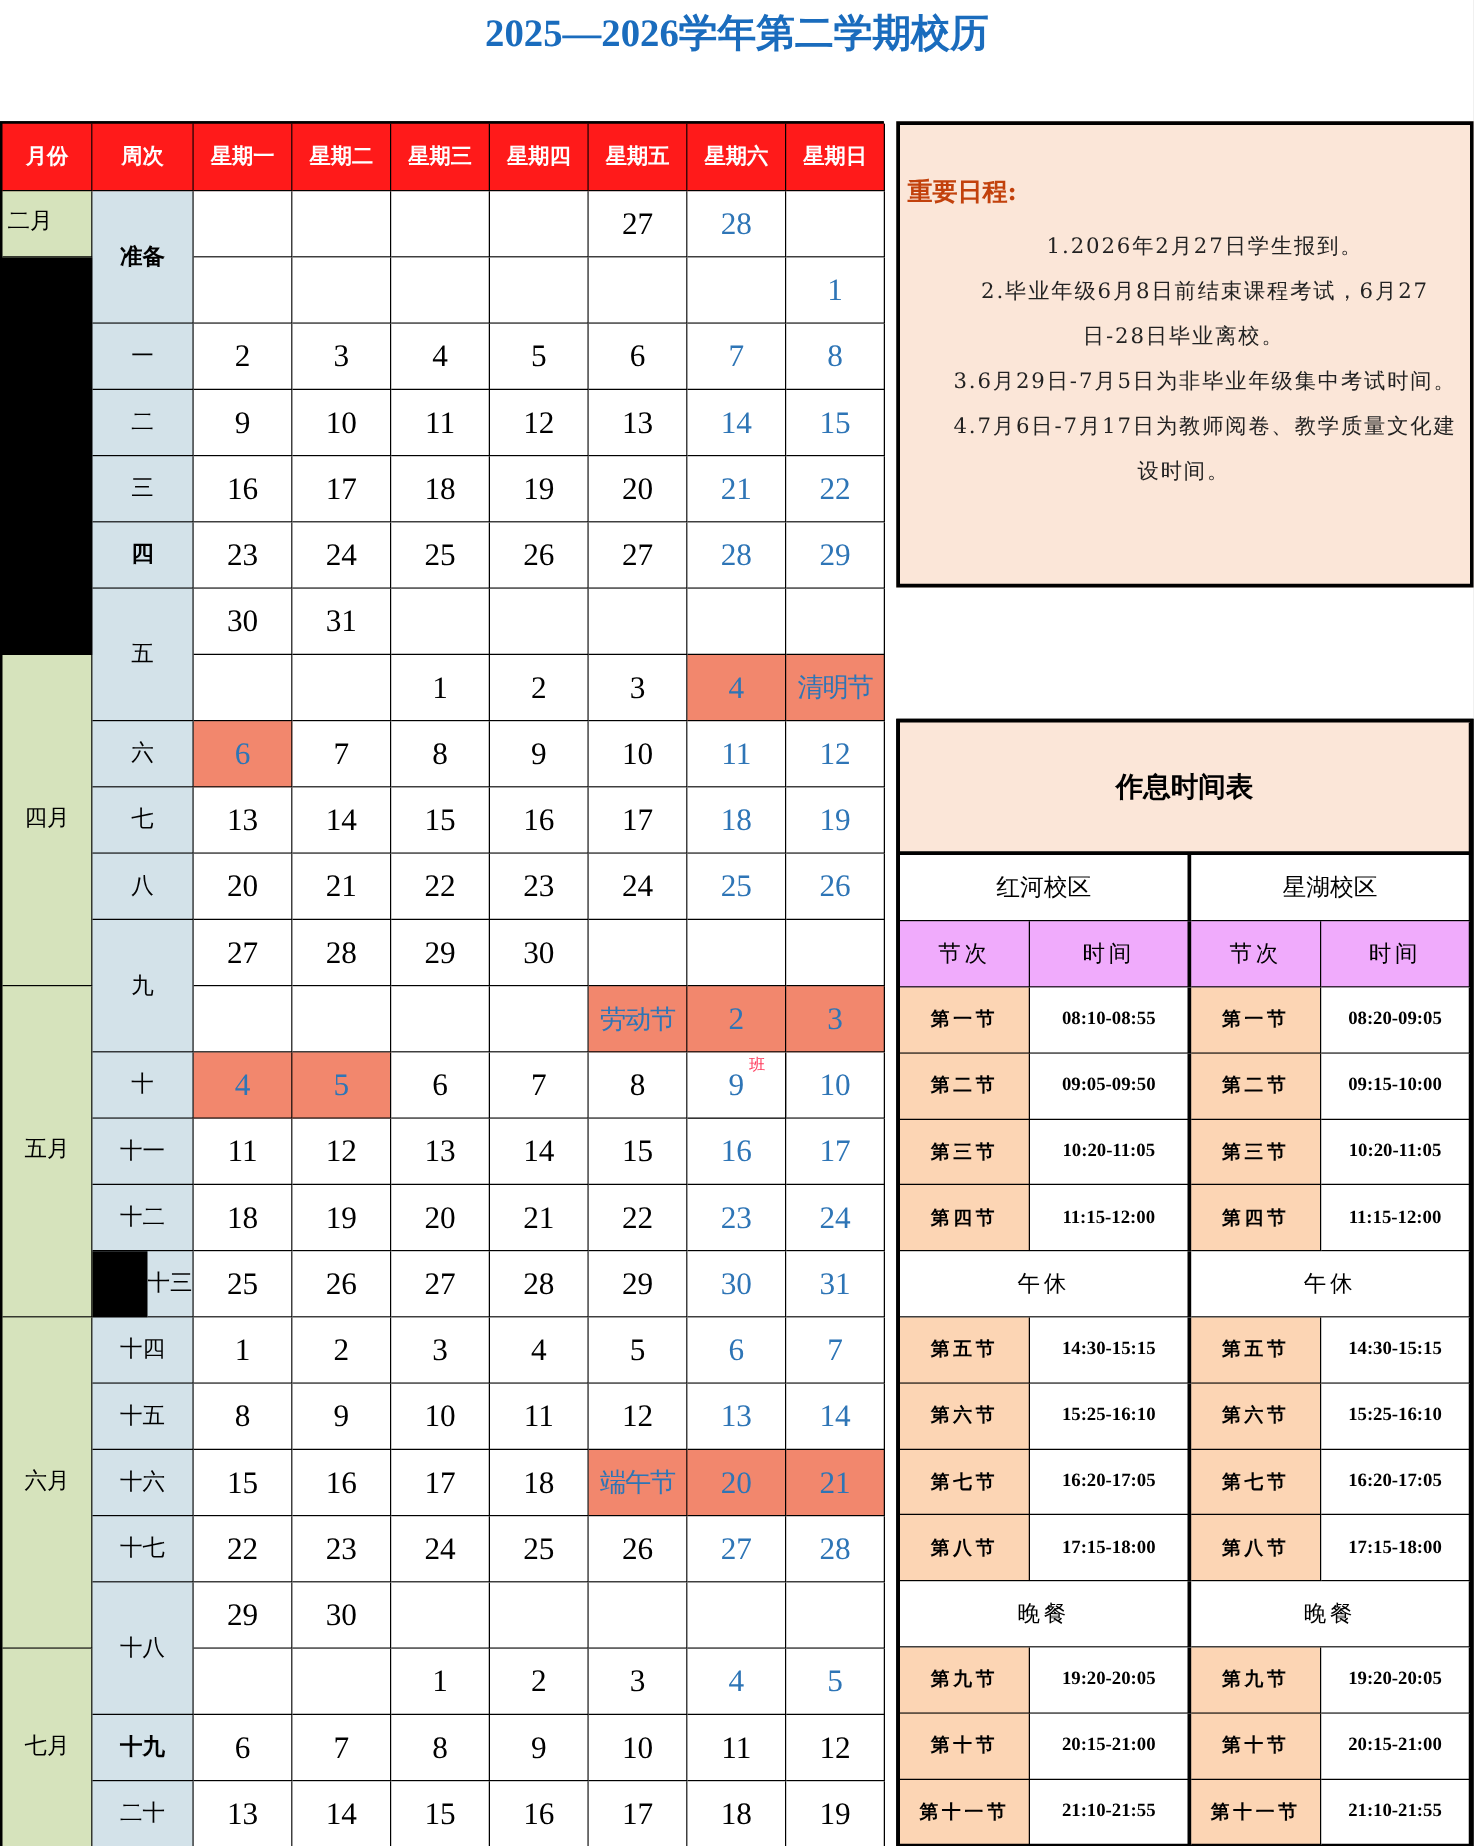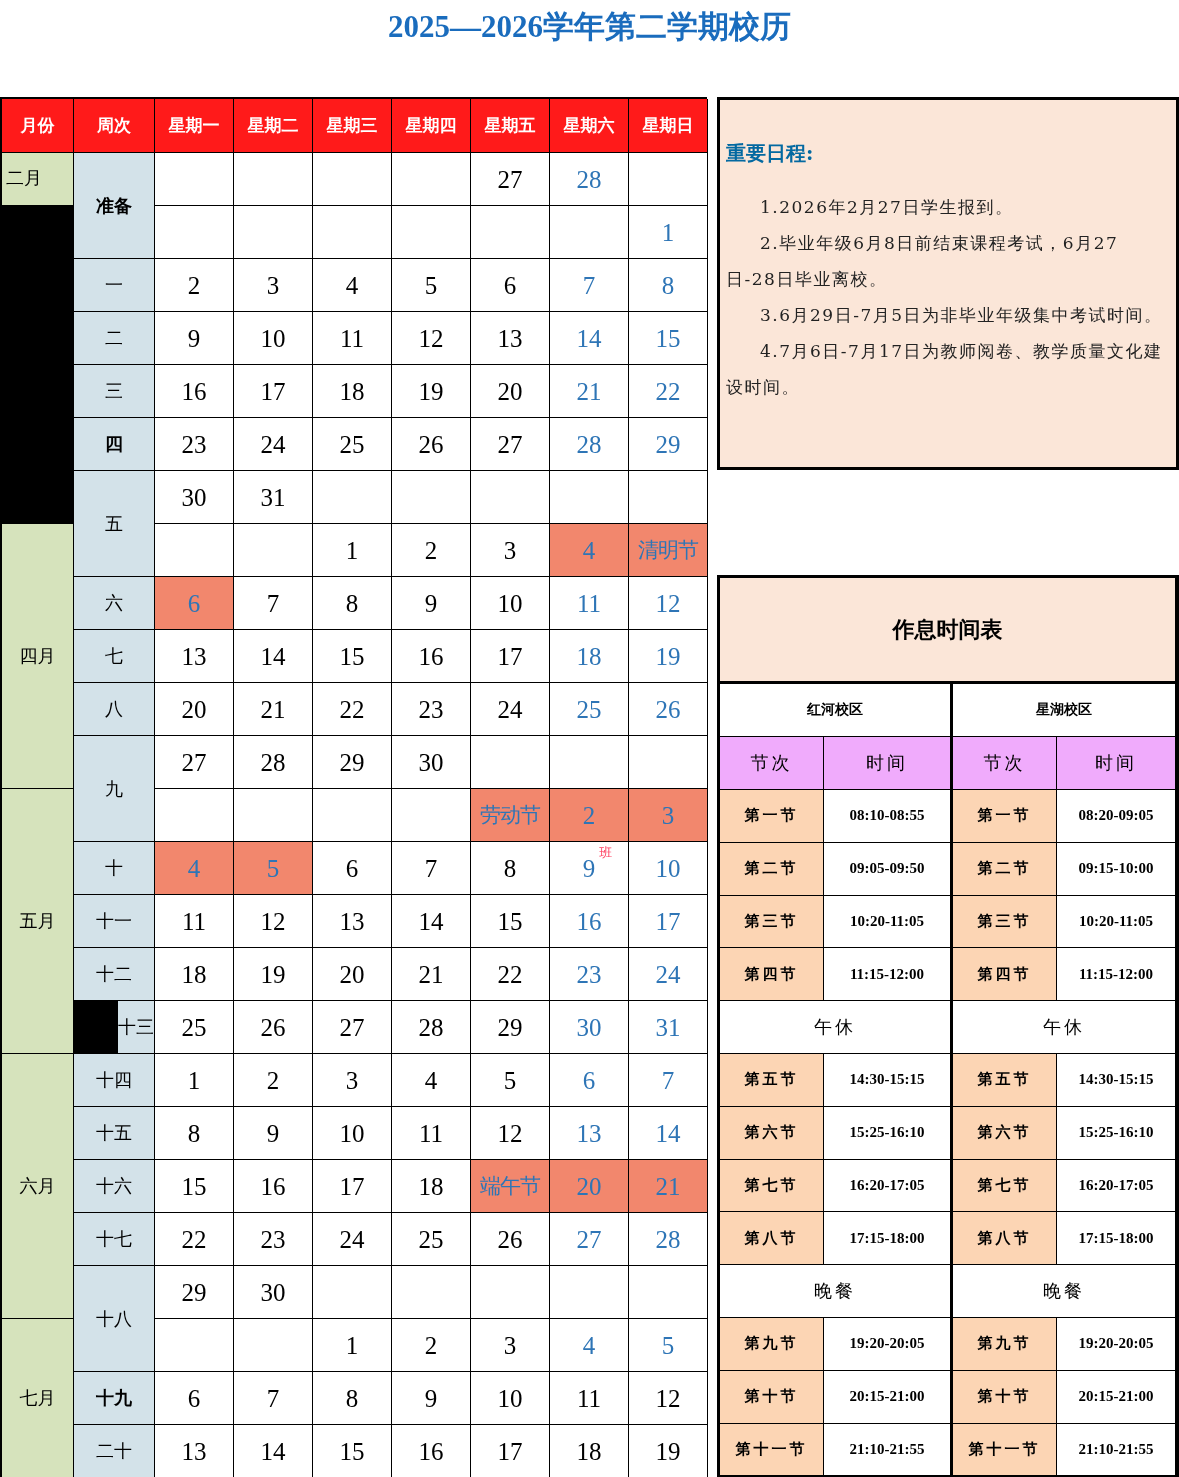--- a/index.html
+++ b/index.html
@@ -25,56 +25,56 @@
   .cell {
     border-right: 1.5px solid #000; border-bottom: 1.5px solid #000;
     display: flex; align-items: center; justify-content: center;
     background: #fff; font-size: 25px; line-height: 1;
     font-family: "Liberation Serif", "DejaVu Serif", serif;
   }
   .hdr {
     background: #ff1a1a; color: #fff; font-weight: bold; font-size: 17px;
     font-family: "DejaVu Serif", serif;
   }
-  .month { background: #d6e3bc; font-size: 18px; font-family: Liberation Sans, sans-serif; }
+  .month { background: #d6e3bc; font-size: 18px; font-family: Liberation Mono, monospace; }
   .month.top { align-items: flex-start; justify-content: flex-start; padding-top: 16px; padding-left: 4px; }
   .week { background: #d3e2e9; font-size: 18px; font-family: "DejaVu Serif", serif; }
   .week.bold { font-weight: bold; }
   .blue { color: #2e75b6; }
   .hl { background: #f2876d; }
   .fest { font-size: 21px; font-family: "DejaVu Serif", serif; letter-spacing: -1px; }
   .sup { position: relative; }
   .sup .ban { position: absolute; top: -10px; right: -17px; font-size: 13px; color: #ff3b5c; font-family: "DejaVu Serif", serif; }
 
   
   .notes {
     position: absolute; left: 717px; top: 97px; width: 462px; height: 373px;
     background: #fbe6d8; border: 3px solid #000;
     padding: 40px 8px 0 6px;
     font-family: "DejaVu Serif", serif;
   }
-  .notes h3 { font-size: 20px; font-weight: bold; color: #0369a1; margin-bottom: 22px; }
-  .notes p { font-size: 17px; line-height: 36px; color: #222; letter-spacing: 1.5px; }
+  .notes h3 { font-size: 20px; font-weight: bold; color: #c2410c; margin-bottom: 12px; }
+  .notes p { font-size: 17px; line-height: 36px; color: #222; letter-spacing: 1.5px; text-align: center; }
   .notes p .indent { display: inline-block; width: 34px; }
 
   
   .sched {
     position: absolute; left: 717px; top: 575px; width: 462px; height: 902px;
     border: 3px solid #000; background: #000;
     display: grid;
     grid-template-columns: 104px 129px 104px 119px;
     grid-template-rows: 106px 53px 53px repeat(15, 52.8px);
   }
   .sc {
     background: #fff; border-right: 1.5px solid #000; border-bottom: 1.5px solid #000;
     display: flex; align-items: center; justify-content: center;
     font-family: "DejaVu Serif", serif;
   }
   .sc.title2 { grid-column: 1 / span 4; background: #fbe6d8; font-size: 22px; font-weight: bold; border-bottom: 3px solid #000; }
-  .sc.campus { grid-column: span 2; font-size: 14px; font-weight: bold; }
+  .sc.campus { grid-column: span 2; font-size: 19px; font-weight: normal; }
   .sc.campus.l { border-right: 3px solid #000; }
   .sc.th { background: #f0abfc; font-size: 18px; letter-spacing: 3px; }
   .sc.per { background: #fcd5b4; font-size: 15px; font-weight: bold; letter-spacing: 3px; }
   .sc.time { font-size: 15px; font-weight: bold; font-family: "Liberation Serif", serif; }
   .sc.brk { grid-column: span 2; font-size: 18px; letter-spacing: 3px; }
   .sc.sepR { border-right: 3px solid #000; }
 </style>
 </head>
 <body>
 

